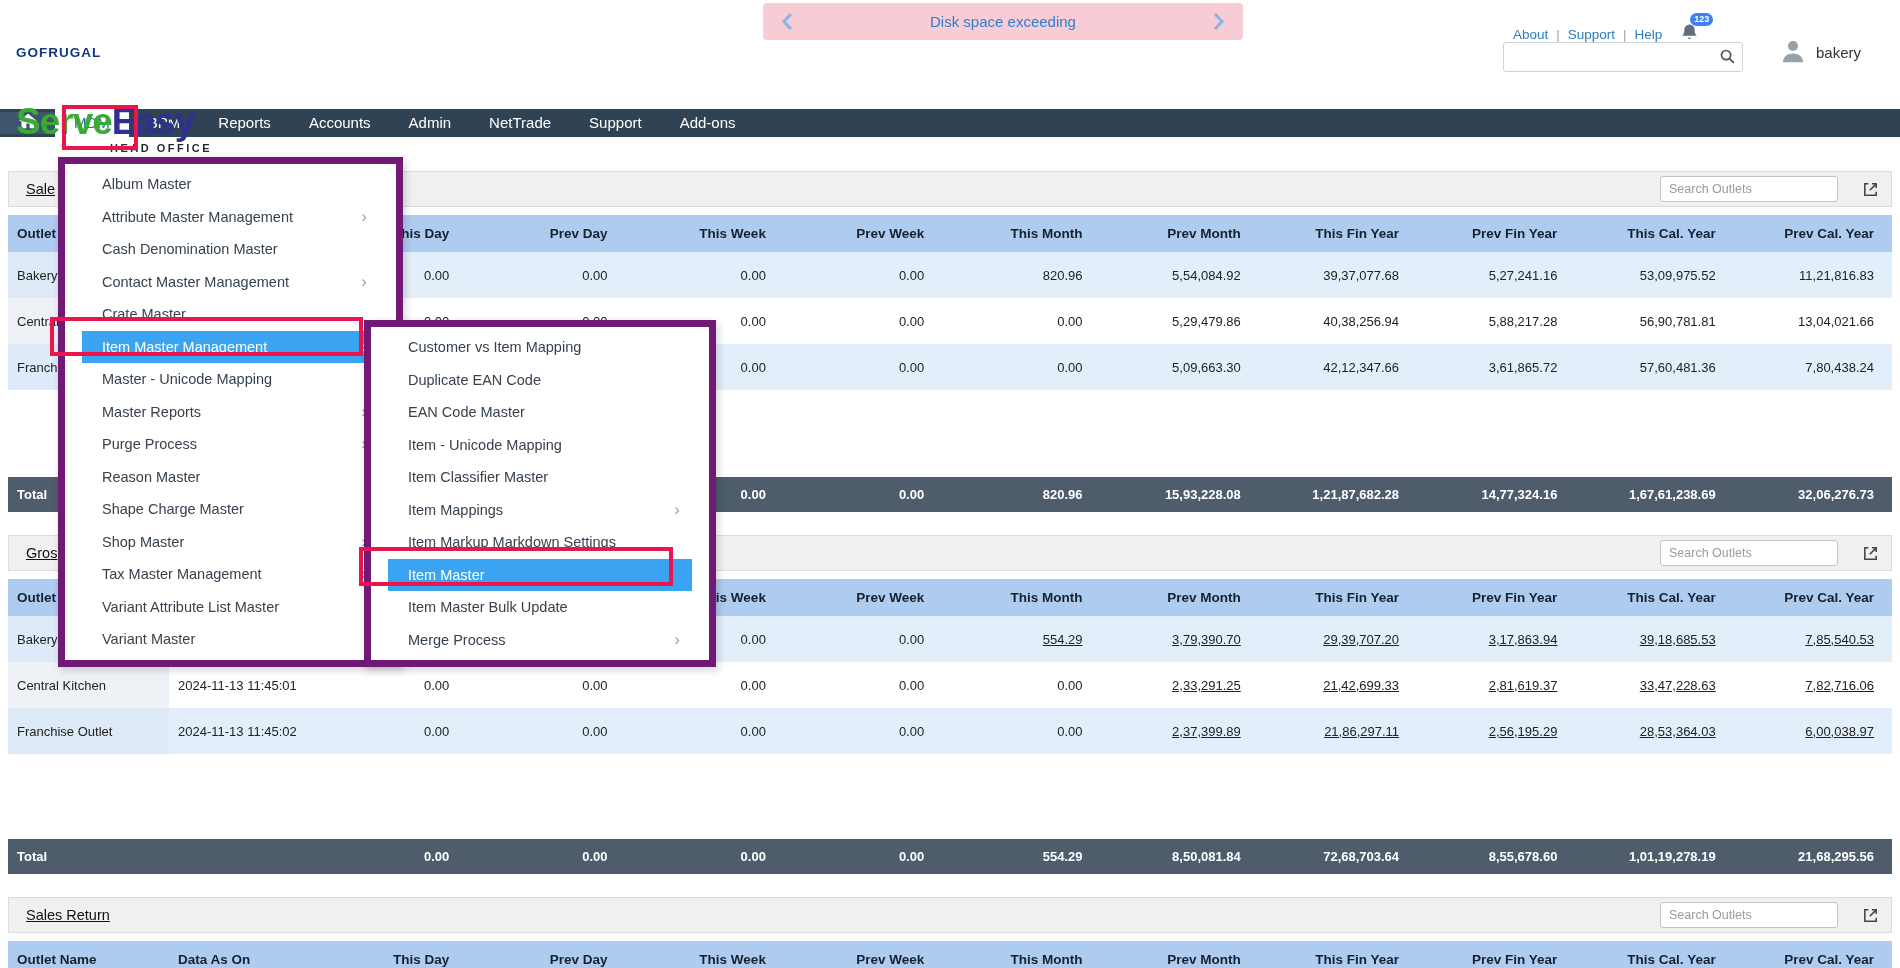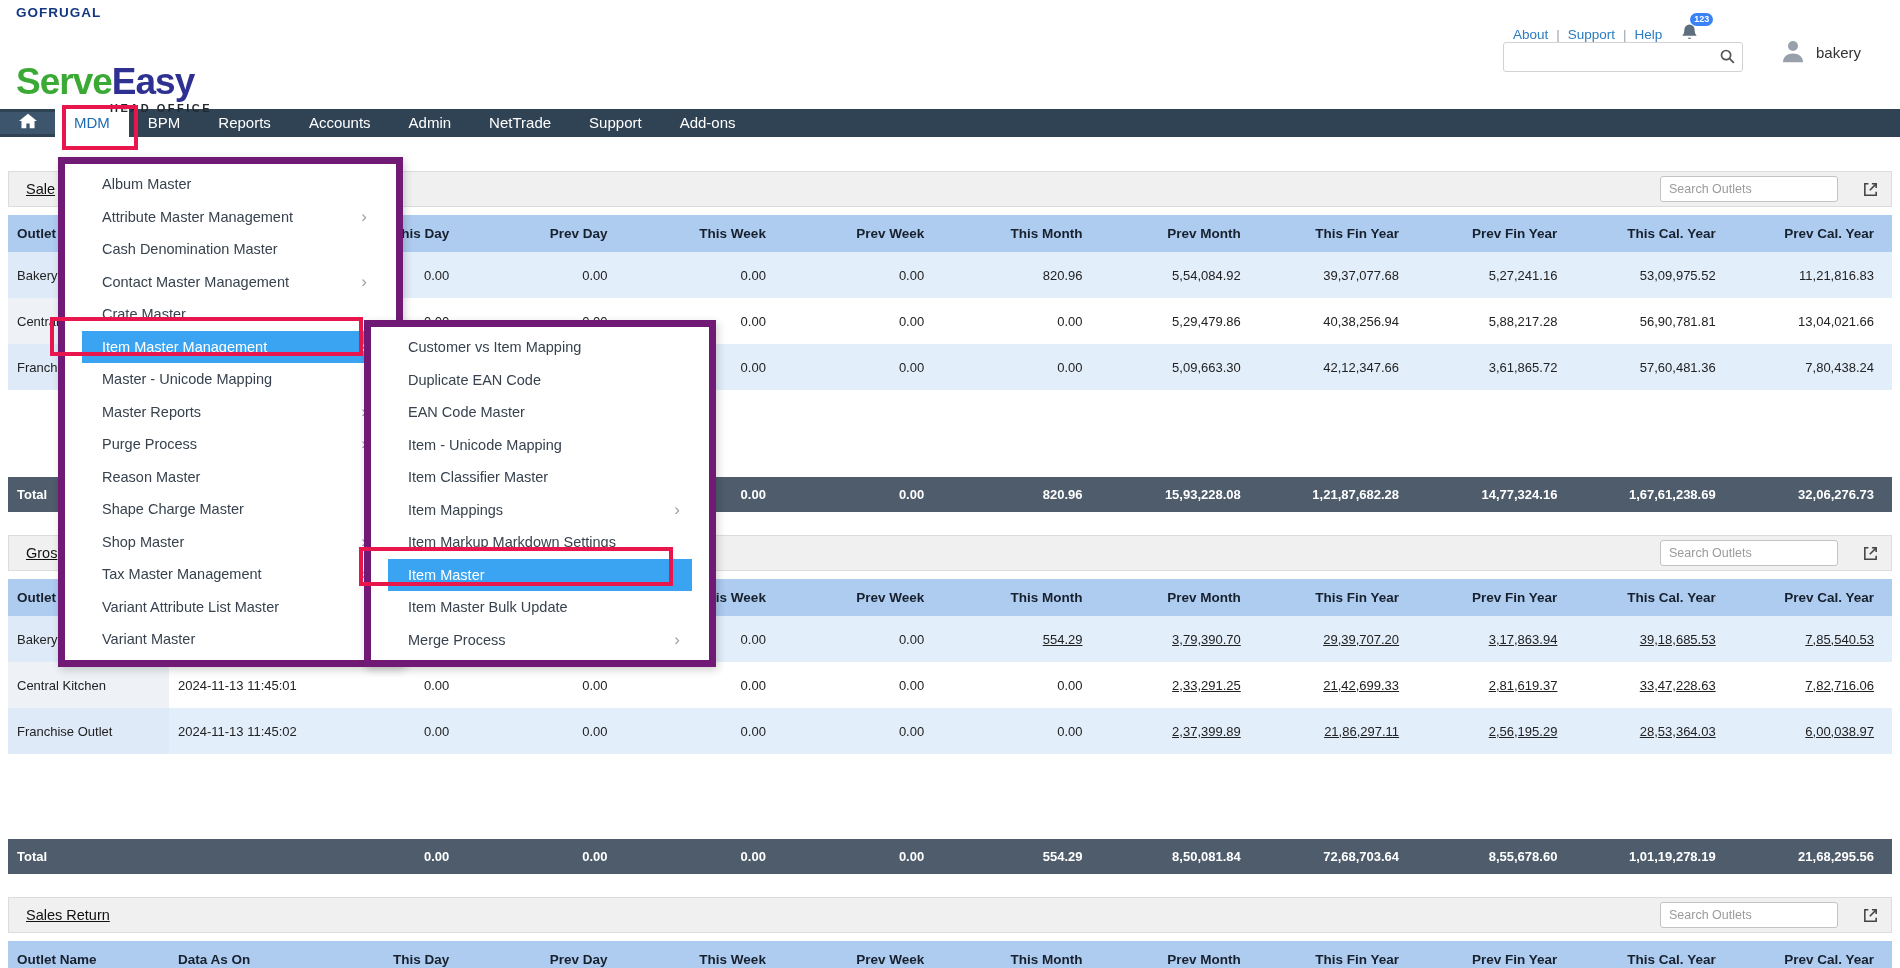--- a/index.html
+++ b/index.html
@@ -2,21 +2,21 @@
 <html><head>
 <meta charset="utf-8">
 <style>
   html,body{margin:0;padding:0;width:1900px;height:968px;overflow:hidden;background:#fff;
     font-family:"Liberation Sans", sans-serif;}
   .page{position:relative;width:1900px;height:968px;background:#fff;}
 
   
   .top-header{position:relative;height:109px;background:#fff;}
   .logo{position:absolute;left:16px;top:5px;}
-  .logo-brand{font-size:13.5px;font-weight:bold;color:#14387f;letter-spacing:1px;}
+  .logo-brand{font-size:13.5px;font-weight:bold;color:#14387f;letter-spacing:1px;margin-top:40px;}
   .logo-name{font-size:37px;font-weight:bold;line-height:1.05;letter-spacing:-1px;margin-top:43px;}
   .logo-name .serve{color:#3aaa35;}
   .logo-name .easy{color:#2e3192;}
   .logo-tag{font-size:11px;font-weight:bold;color:#24292e;letter-spacing:2.5px;text-align:right;width:196px;}
   .banner{position:absolute;left:763px;top:3px;width:480px;height:37px;background:#f8ccd4;border-radius:4px;
     display:flex;align-items:center;justify-content:space-between;padding:0 18px;box-sizing:border-box;}
   .banner-text{color:#2e7fd0;font-size:15px;}
   .banner-arrow{display:flex;align-items:center;cursor:pointer;}
   .top-links{position:absolute;left:1513px;top:22px;display:flex;align-items:center;gap:8px;font-size:13.5px;}
   .top-links a{color:#2b7bc0;text-decoration:none;}
@@ -85,20 +85,33 @@
 
 <div class="page">
 
   <header class="top-header">
     <div class="logo">
       <div class="logo-brand">GOFRUGAL</div>
       <div class="logo-name"><span class="serve">Serve</span><span class="easy">Easy</span></div>
       <div class="logo-tag">HEAD OFFICE</div>
     </div>
 
+    <div class="banner">
+      <span class="banner-arrow">
+        <svg width="12" height="19" viewBox="0 0 12 19">
+            <polyline points="10,2 3,9.5 10,17" fill="none" stroke="#8ab5e4" stroke-width="3.2"></polyline>
+          </svg>
+      </span>
+      <span class="banner-text">Disk space exceeding</span>
+      <span class="banner-arrow">
+        <svg width="12" height="19" viewBox="0 0 12 19">
+            <polyline points="2,2 9,9.5 2,17" fill="none" stroke="#8ab5e4" stroke-width="3.2"></polyline>
+          </svg>
+      </span>
+    </div>
 
     <nav class="top-links">
       <a href="#">About</a>
       <span class="sep">|</span>
       <a href="#">Support</a>
       <span class="sep">|</span>
       <a href="#">Help</a>
       <span class="bell-wrap">
         <svg width="19" height="21" viewBox="0 0 24 24">
             <path d="M12 2a6.5 6.5 0 0 0-6.5 6.5c0 5-2 6.5-2.5 7.5h18c-.5-1-2.5-2.5-2.5-7.5A6.5 6.5 0 0 0 12 2z" fill="#5f6e7e"></path>

